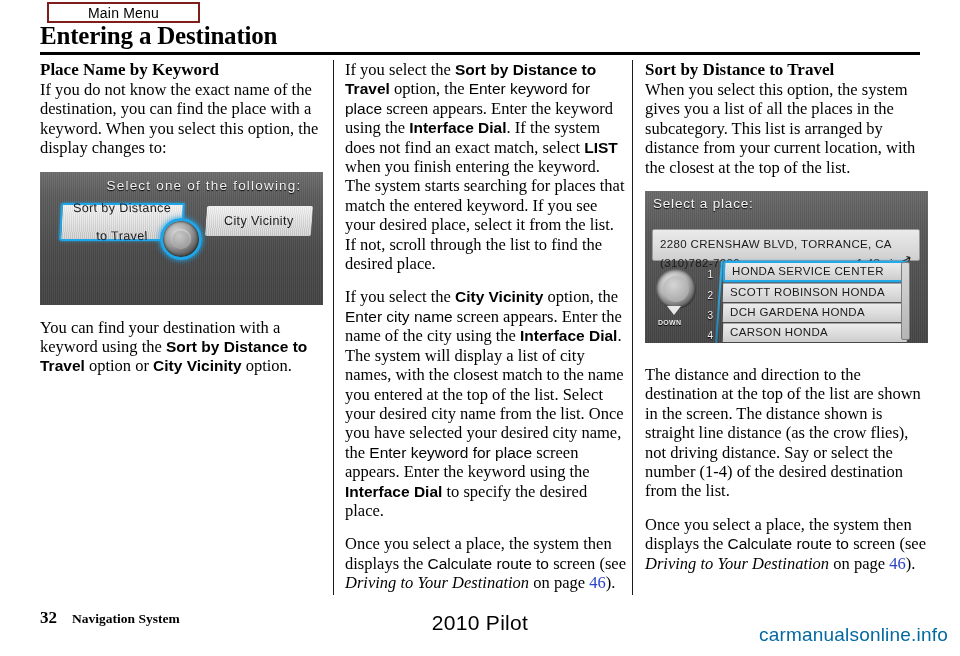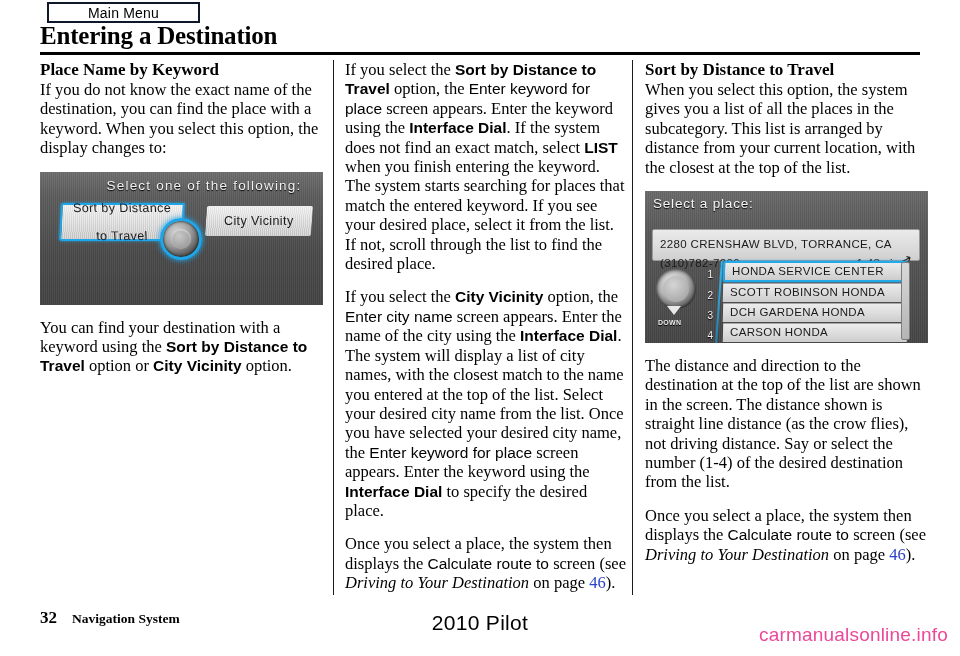--- a/index.html
+++ b/index.html
@@ -14,21 +14,21 @@
     overflow: hidden;
   }
 
   
   .main-menu-tab {
     position: absolute;
     left: 47px;
     top: 2px;
     width: 153px;
     height: 21px;
-    border: 2px solid #0f172a;
+    border: 2px solid #7f1d1d;
     background: #fff;
     display: flex;
     align-items: center;
     justify-content: center;
     font-family: "Liberation Sans", sans-serif;
     font-size: 14px;
     letter-spacing: .2px;
   }
   .page-title {
     position: absolute;
@@ -330,21 +330,21 @@
     text-align: center;
     font-family: Liberation Sans, sans-serif;
     font-size: 21px;
     letter-spacing: .3px;
   }
   .watermark {
     position: absolute;
     right: 12px; top: 624px;
     font-family: "Liberation Sans", sans-serif;
     font-size: 19px;
-    color: #ec4899;
+    color: #0369a1;
     letter-spacing: .2px;
   }
 </style>
 </head>
 <body>
 
 <div class="main-menu-tab">
   <span>Main Menu</span>
 </div>
 <div class="page-title">Entering a Destination</div>
@@ -424,21 +424,21 @@
           <div class="lnum" style="top:65px">4</div>
           <div class="litem plain" style="top:62px">
               <span>CARSON HONDA</span>
             </div>
 
           <div class="scrollbar"></div>
         </div>
       </div>
     </div>
 
-    <p class="body" style="margin-top:13px">The distance and direction to the destination at the top of the list are shown in the screen. The distance shown is straight line distance (as the crow flies), not driving distance. Say or select the number (1-4) of the desired destination from the list.</p>
+    <p class="body" style="margin-top:22px">The distance and direction to the destination at the top of the list are shown in the screen. The distance shown is straight line distance (as the crow flies), not driving distance. Say or select the number (1-4) of the desired destination from the list.</p>
 
     <p class="body"><span>Once you select a place, the system then displays the</span> <span class="uin">Calculate route to</span> <span>screen (see</span> <span class="ital">Driving to Your Destination</span> <span>on page</span> <span class="lnk">46</span><span>).</span></p>
   </div>
 </div>
 
 <div class="footer-page">32</div>
 <div class="footer-sec">Navigation System</div>
 <div class="footer-model">2010 Pilot</div>
 <div class="watermark">carmanualsonline.info</div>
 

